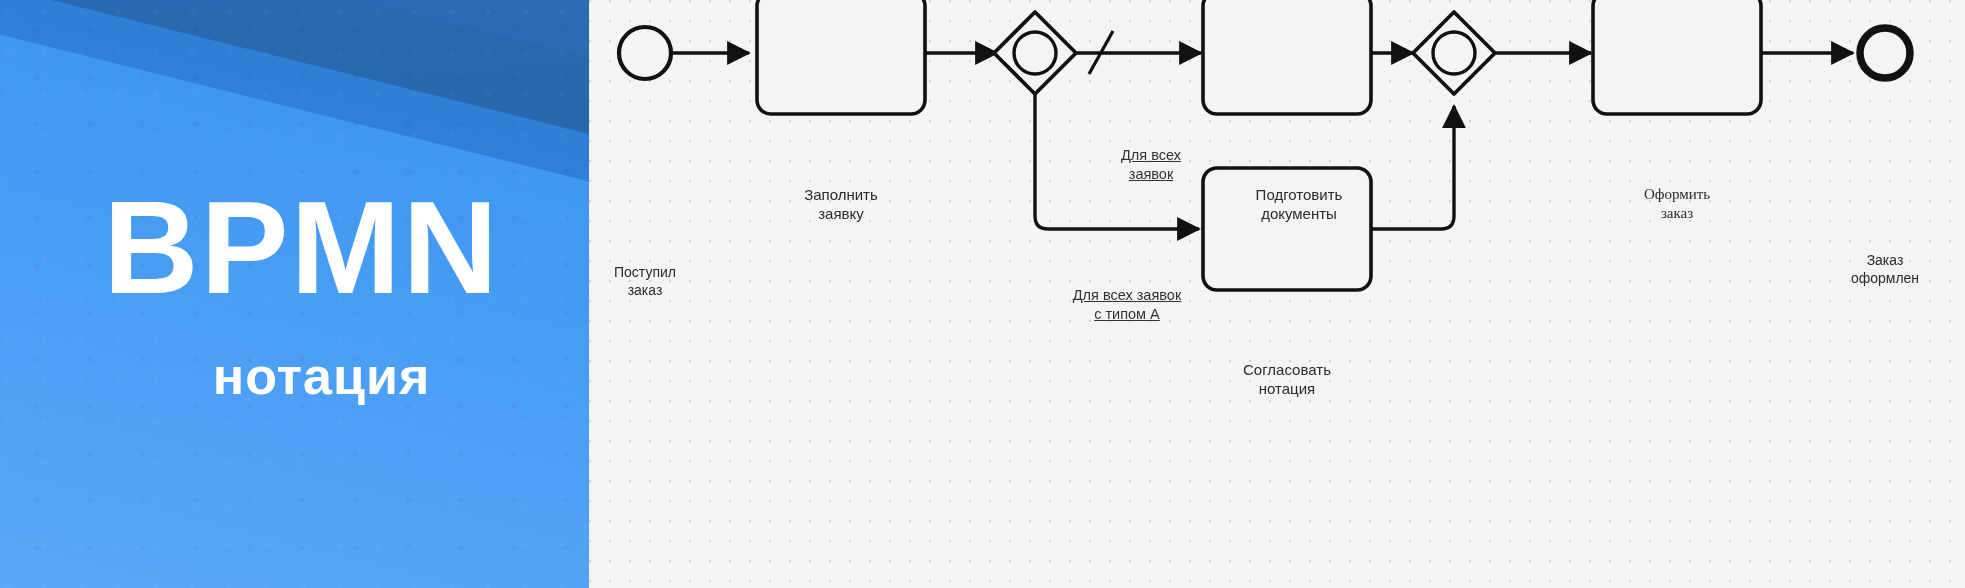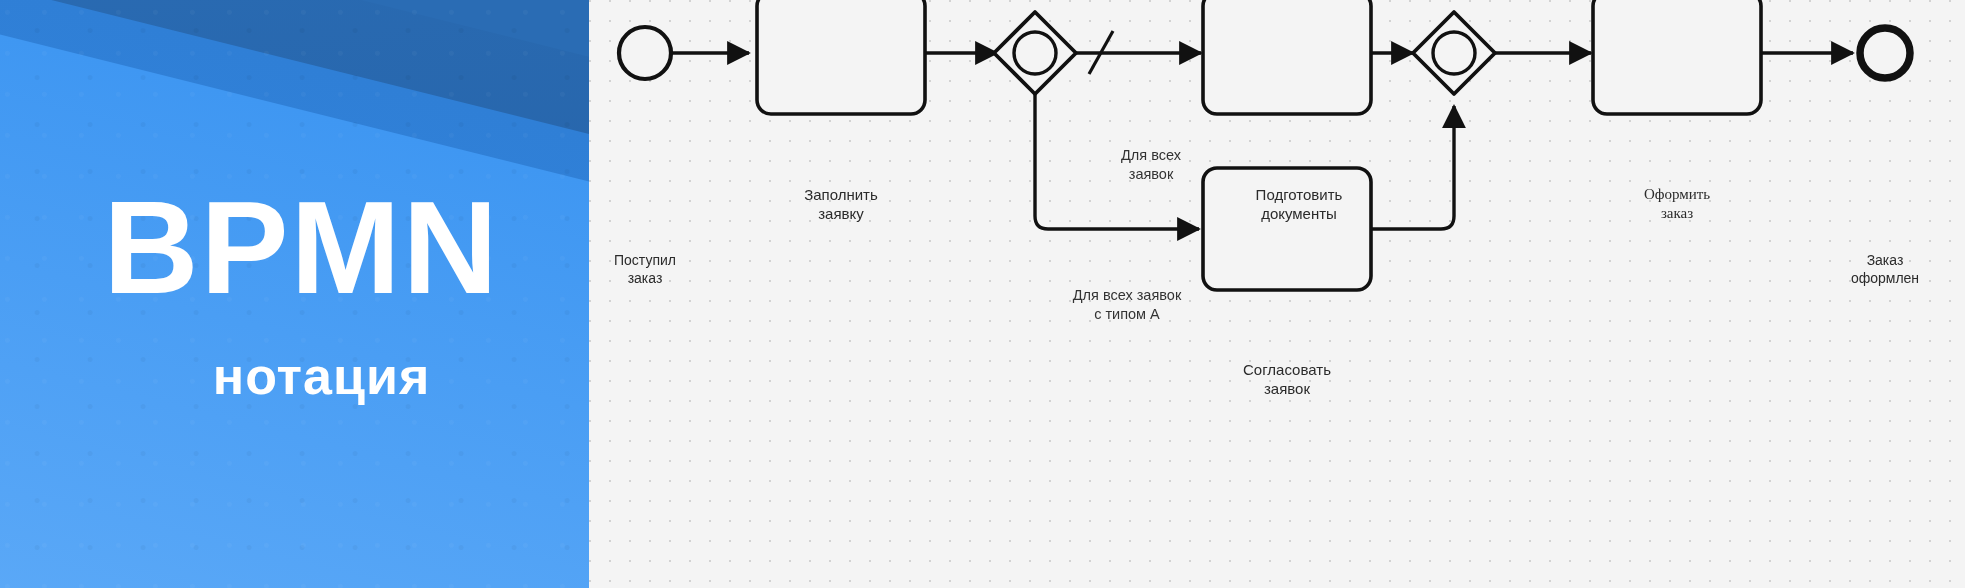--- a/index.html
+++ b/index.html
@@ -116,20 +116,21 @@
     margin-top:7px;
   }
   .edge-label {
     position:absolute;
     color:#333333;
     font-size:14.5px;
     line-height:19px;
     text-align:center;
     white-space:pre-line;
     pointer-events:none;
+    text-decoration:underline;
   }
   .event-label { font-size:14px; line-height:18px; }
 </style>
 </head>
 <body>
 
 <div id="root">
 
   <div id="brand-panel">
     <div class="band band-c"></div>
@@ -189,37 +190,37 @@
         <circle cx="865" cy="53" r="21" fill="none" stroke="#111111" stroke-width="3.4"></circle>
       </g>
 
       <rect x="1004" y="-8" width="168" height="122" rx="14" ry="14" fill="#f4f4f4" stroke="#111111" stroke-width="3.6"></rect>
 
       <circle cx="1296" cy="53" r="25" fill="#f4f4f4" stroke="#111111" stroke-width="7.5"></circle>
 
       <rect x="614" y="168" width="168" height="122" rx="14" ry="14" fill="#f4f4f4" stroke="#111111" stroke-width="3.6"></rect>
     </svg>
 
-    <div class="node-label event-label" style="left:6px; top:244px; width:100px;">Поступил
+    <div class="node-label event-label" style="left:6px; top:256px; width:100px;">Поступил
 заказ</div>
 
     <div class="node-label" style="left:168px; top:178px; width:168px;">Заполнить
 заявку</div>
 
     <div class="edge-label" style="left:492px; top:146px; width:140px;">Для всех
 заявок</div>
 
     <div class="node-label" style="left:614px; top:178px; width:168px;padding-left:24px;">Подготовить
 документы</div>
 
     <div class="edge-label" style="left:448px; top:286px; width:180px;">Для всех заявок
 с типом А</div>
 
     <div class="node-label" style="left:614px; top:353px; width:168px;">Согласовать
-заявок</div>
+нотация</div>
 
     <div class="node-label" style="left:1004px; top:178px; width:168px;font-family:Liberation Serif, serif;">Оформить
 заказ</div>
 
     <div class="node-label event-label" style="left:1236px; top:244px; width:120px;">Заказ
 оформлен</div>
 
   </div>
 </div>
 

